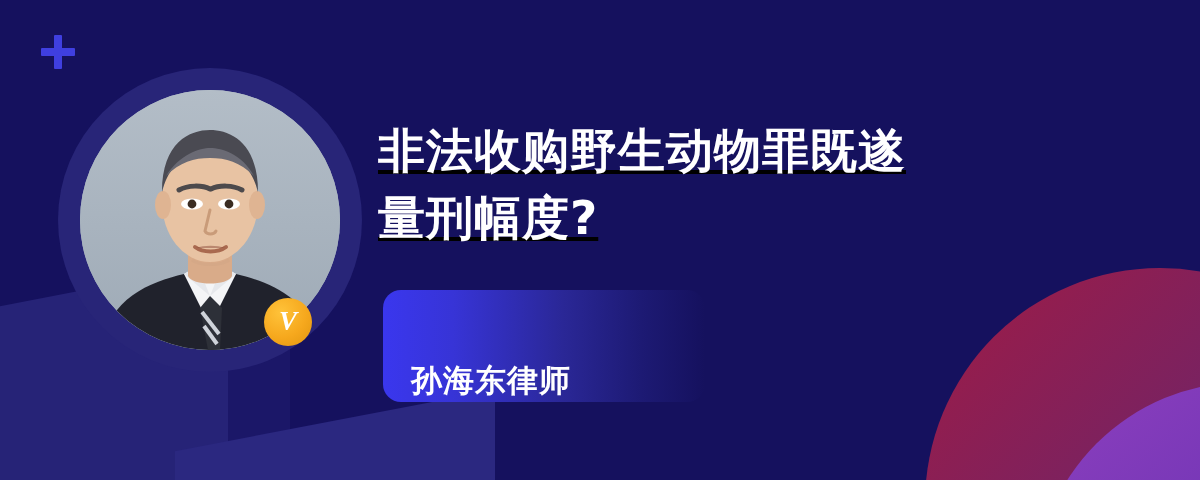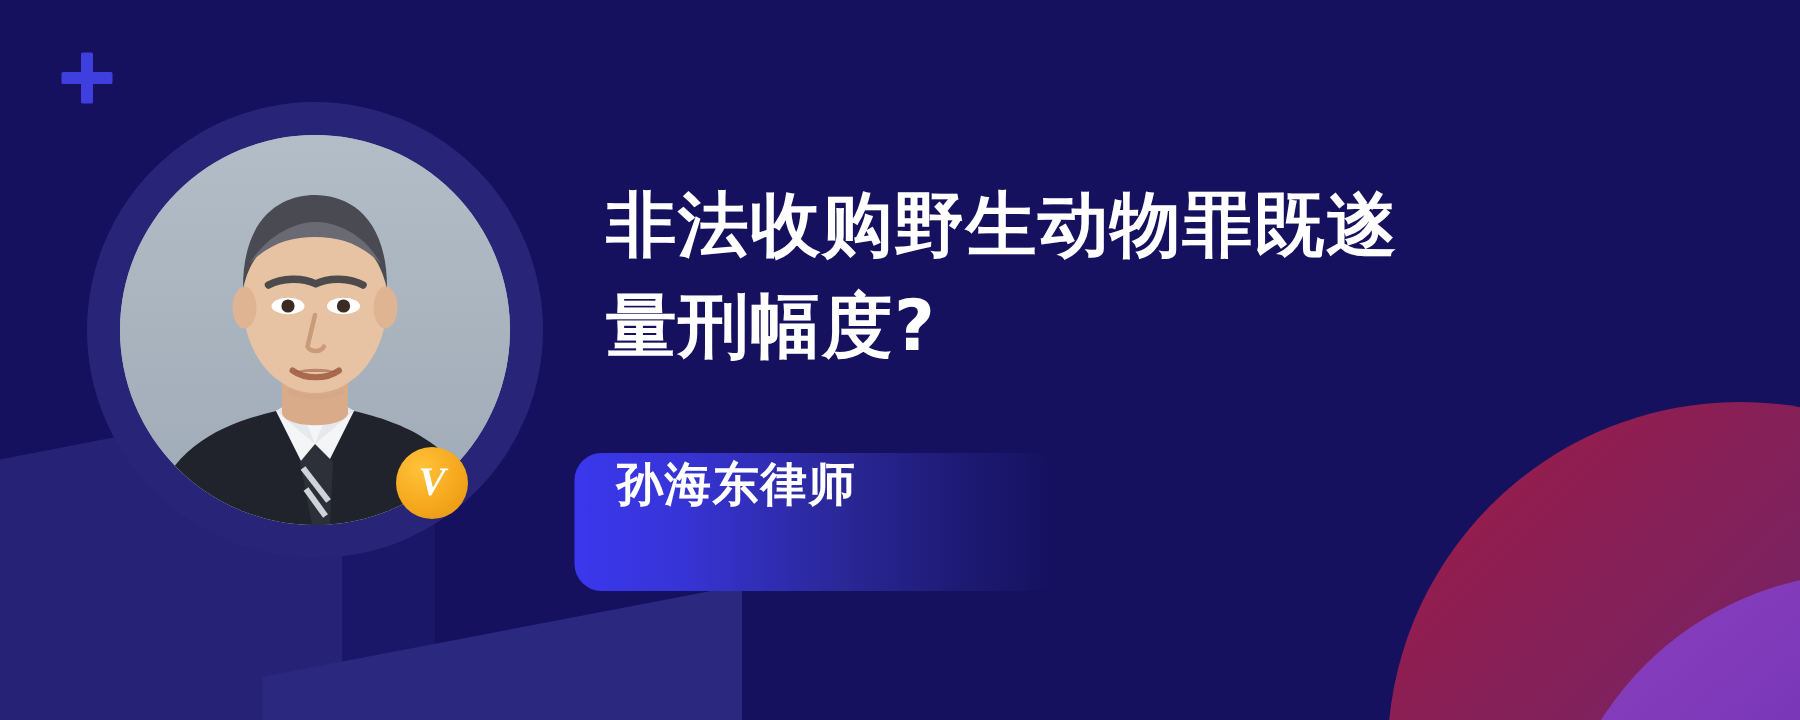--- a/index.html
+++ b/index.html
@@ -144,45 +144,46 @@
     font-weight: bold;
     font-style: italic;
     line-height: 1;
     font-family: "Liberation Serif", serif;
     transform: translateY(-1px);
   }
 
   
   .content {
     position: absolute;
-    left: 404px;
+    left: 378px;
     top: 118px;
     width: 740px;
+    text-decoration: underline;
   }
   .headline {
     color: #ffffff;
     font-size: 47px;
     font-weight: bold;
     line-height: 1.42;
     letter-spacing: 1px;
     margin: 0;
     white-space: pre-wrap;
     font-family: "DejaVu Sans", "Liberation Sans", sans-serif;
   }
 
   .name-badge {
     position: absolute;
     left: 383px;
-    top: 302px;
+    top: 290px;
     width: 322px;
-    height: 92px;
+    height: 112px;
     border-radius: 18px;
     background: linear-gradient(90deg, #3a37ee 0%, #3734d6 22%, #2a2796 56%, #1d1a74 80%, rgba(21,17,94,0) 100%);
     display: flex;
-    align-items: flex-start;
+    align-items: flex-end;
   }
   .name-badge .name-text {
     color: #ffffff;
     font-size: 31px;
     font-weight: bold;
     letter-spacing: 1px;
     padding-left: 28px;
     font-family: "DejaVu Sans", "Liberation Sans", sans-serif;
   }
 </style>

